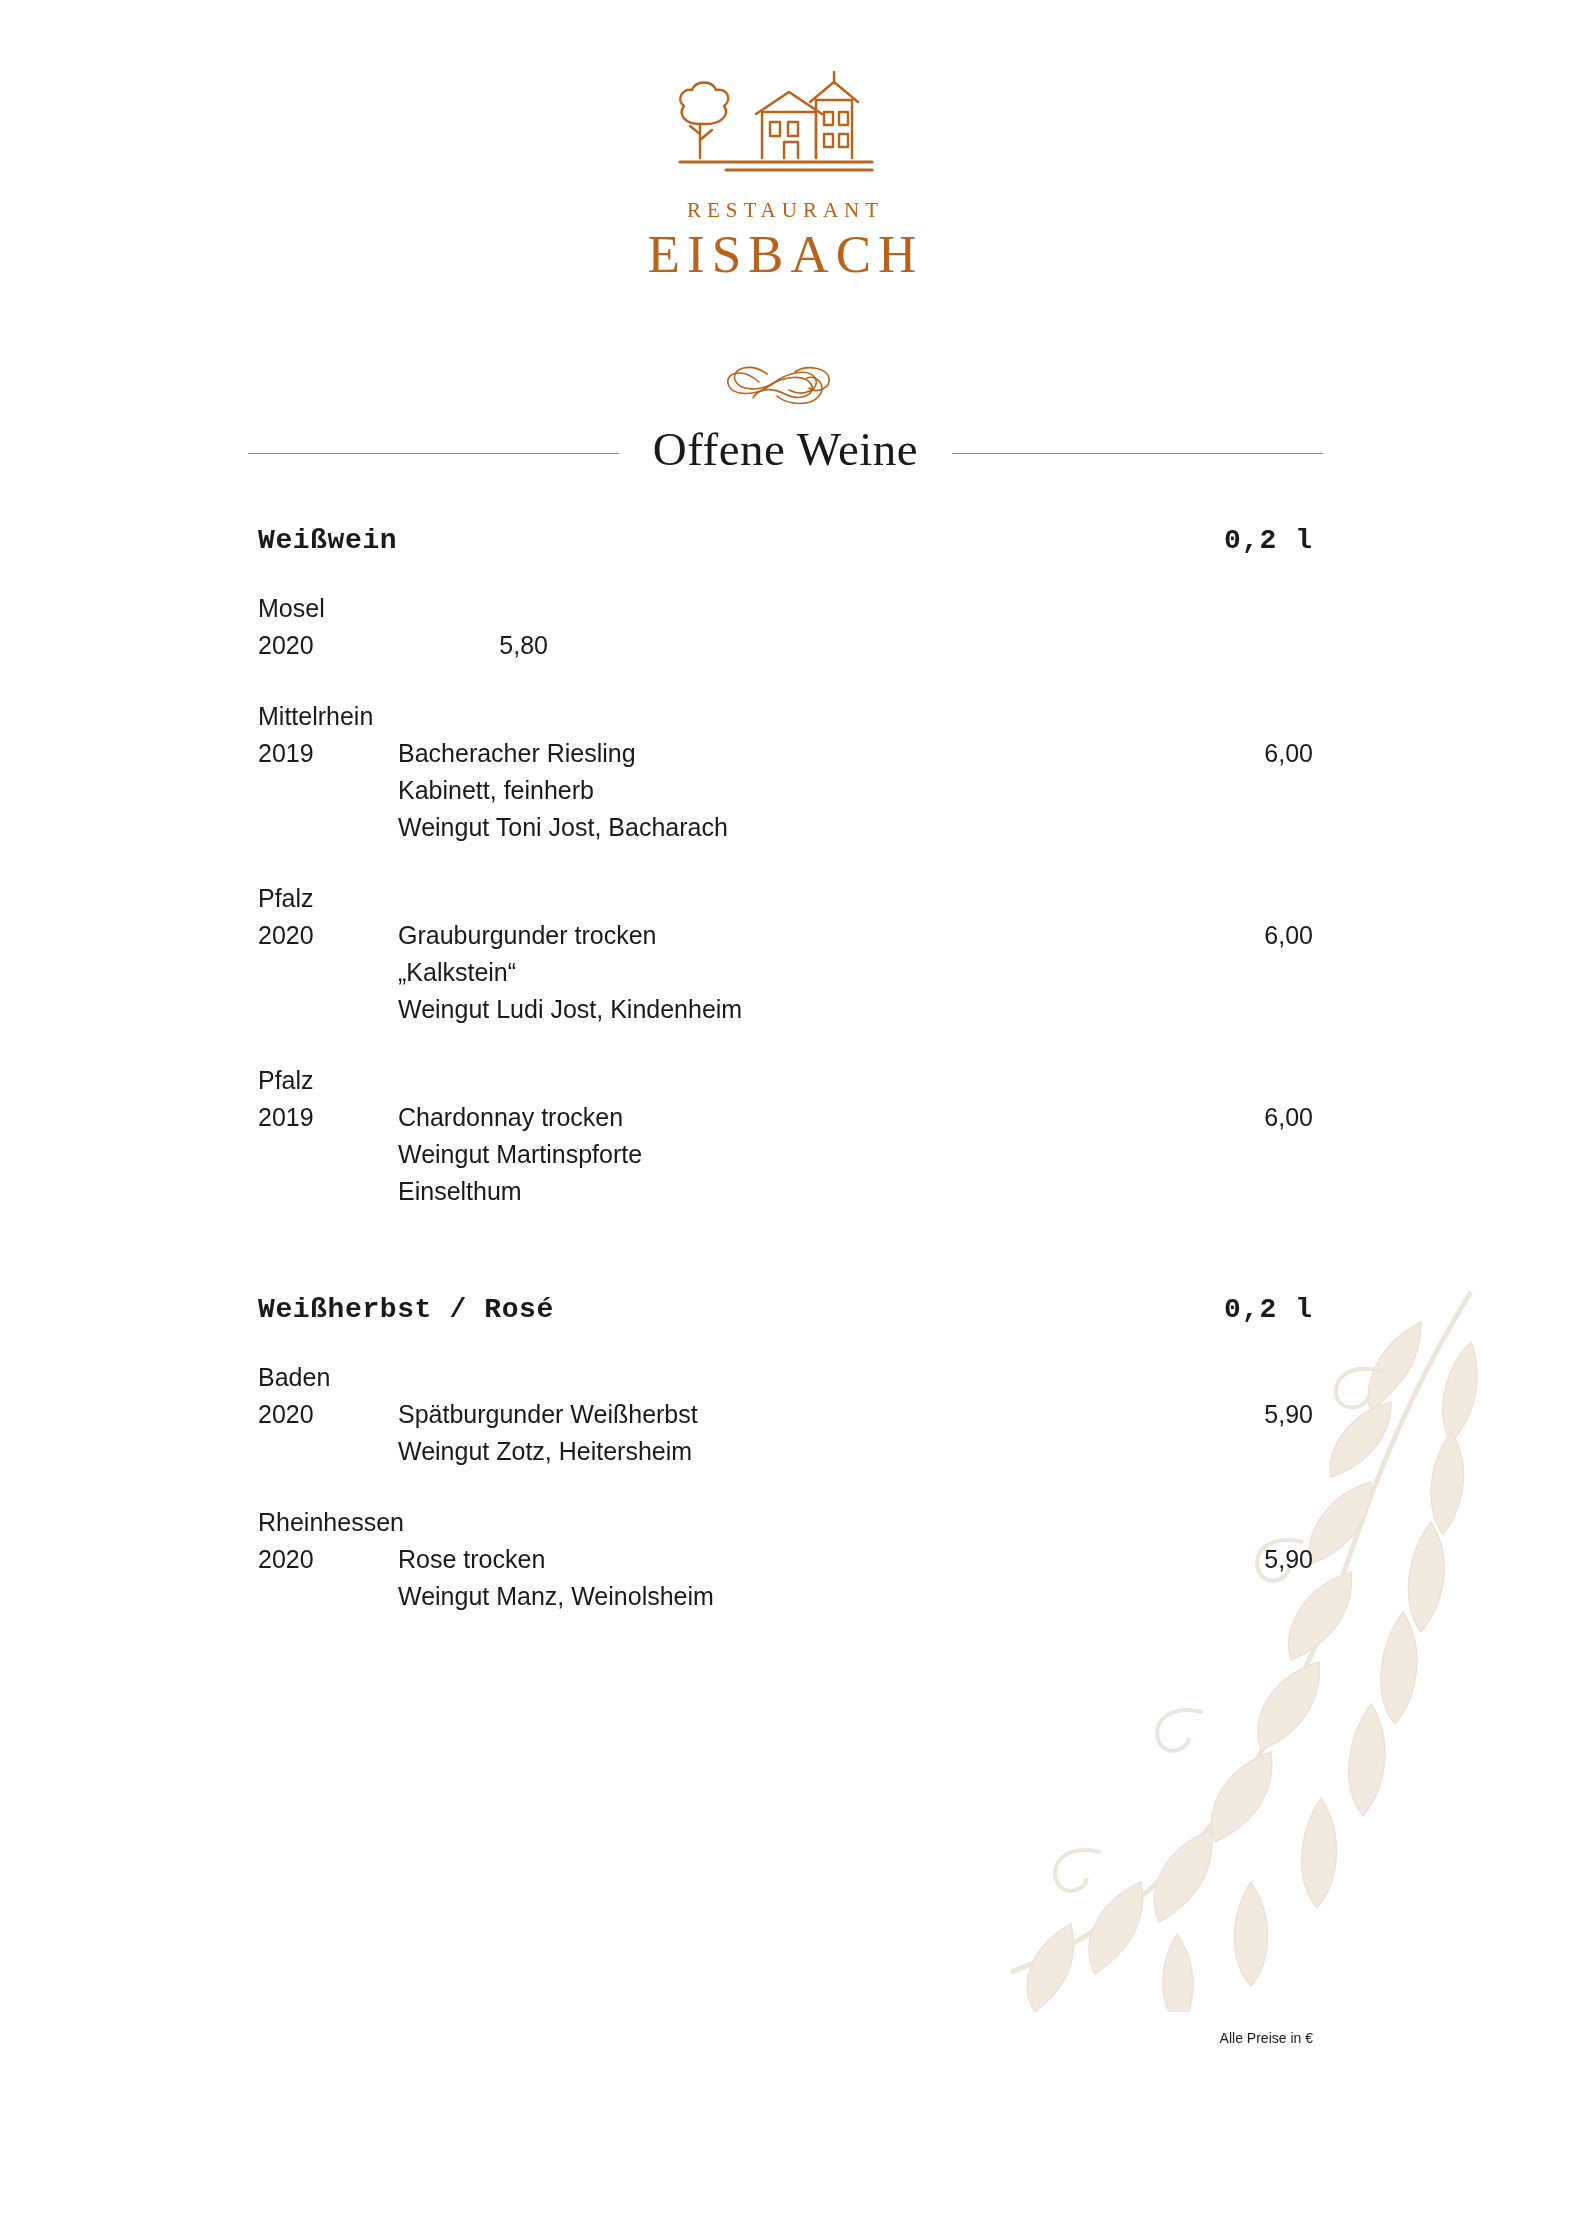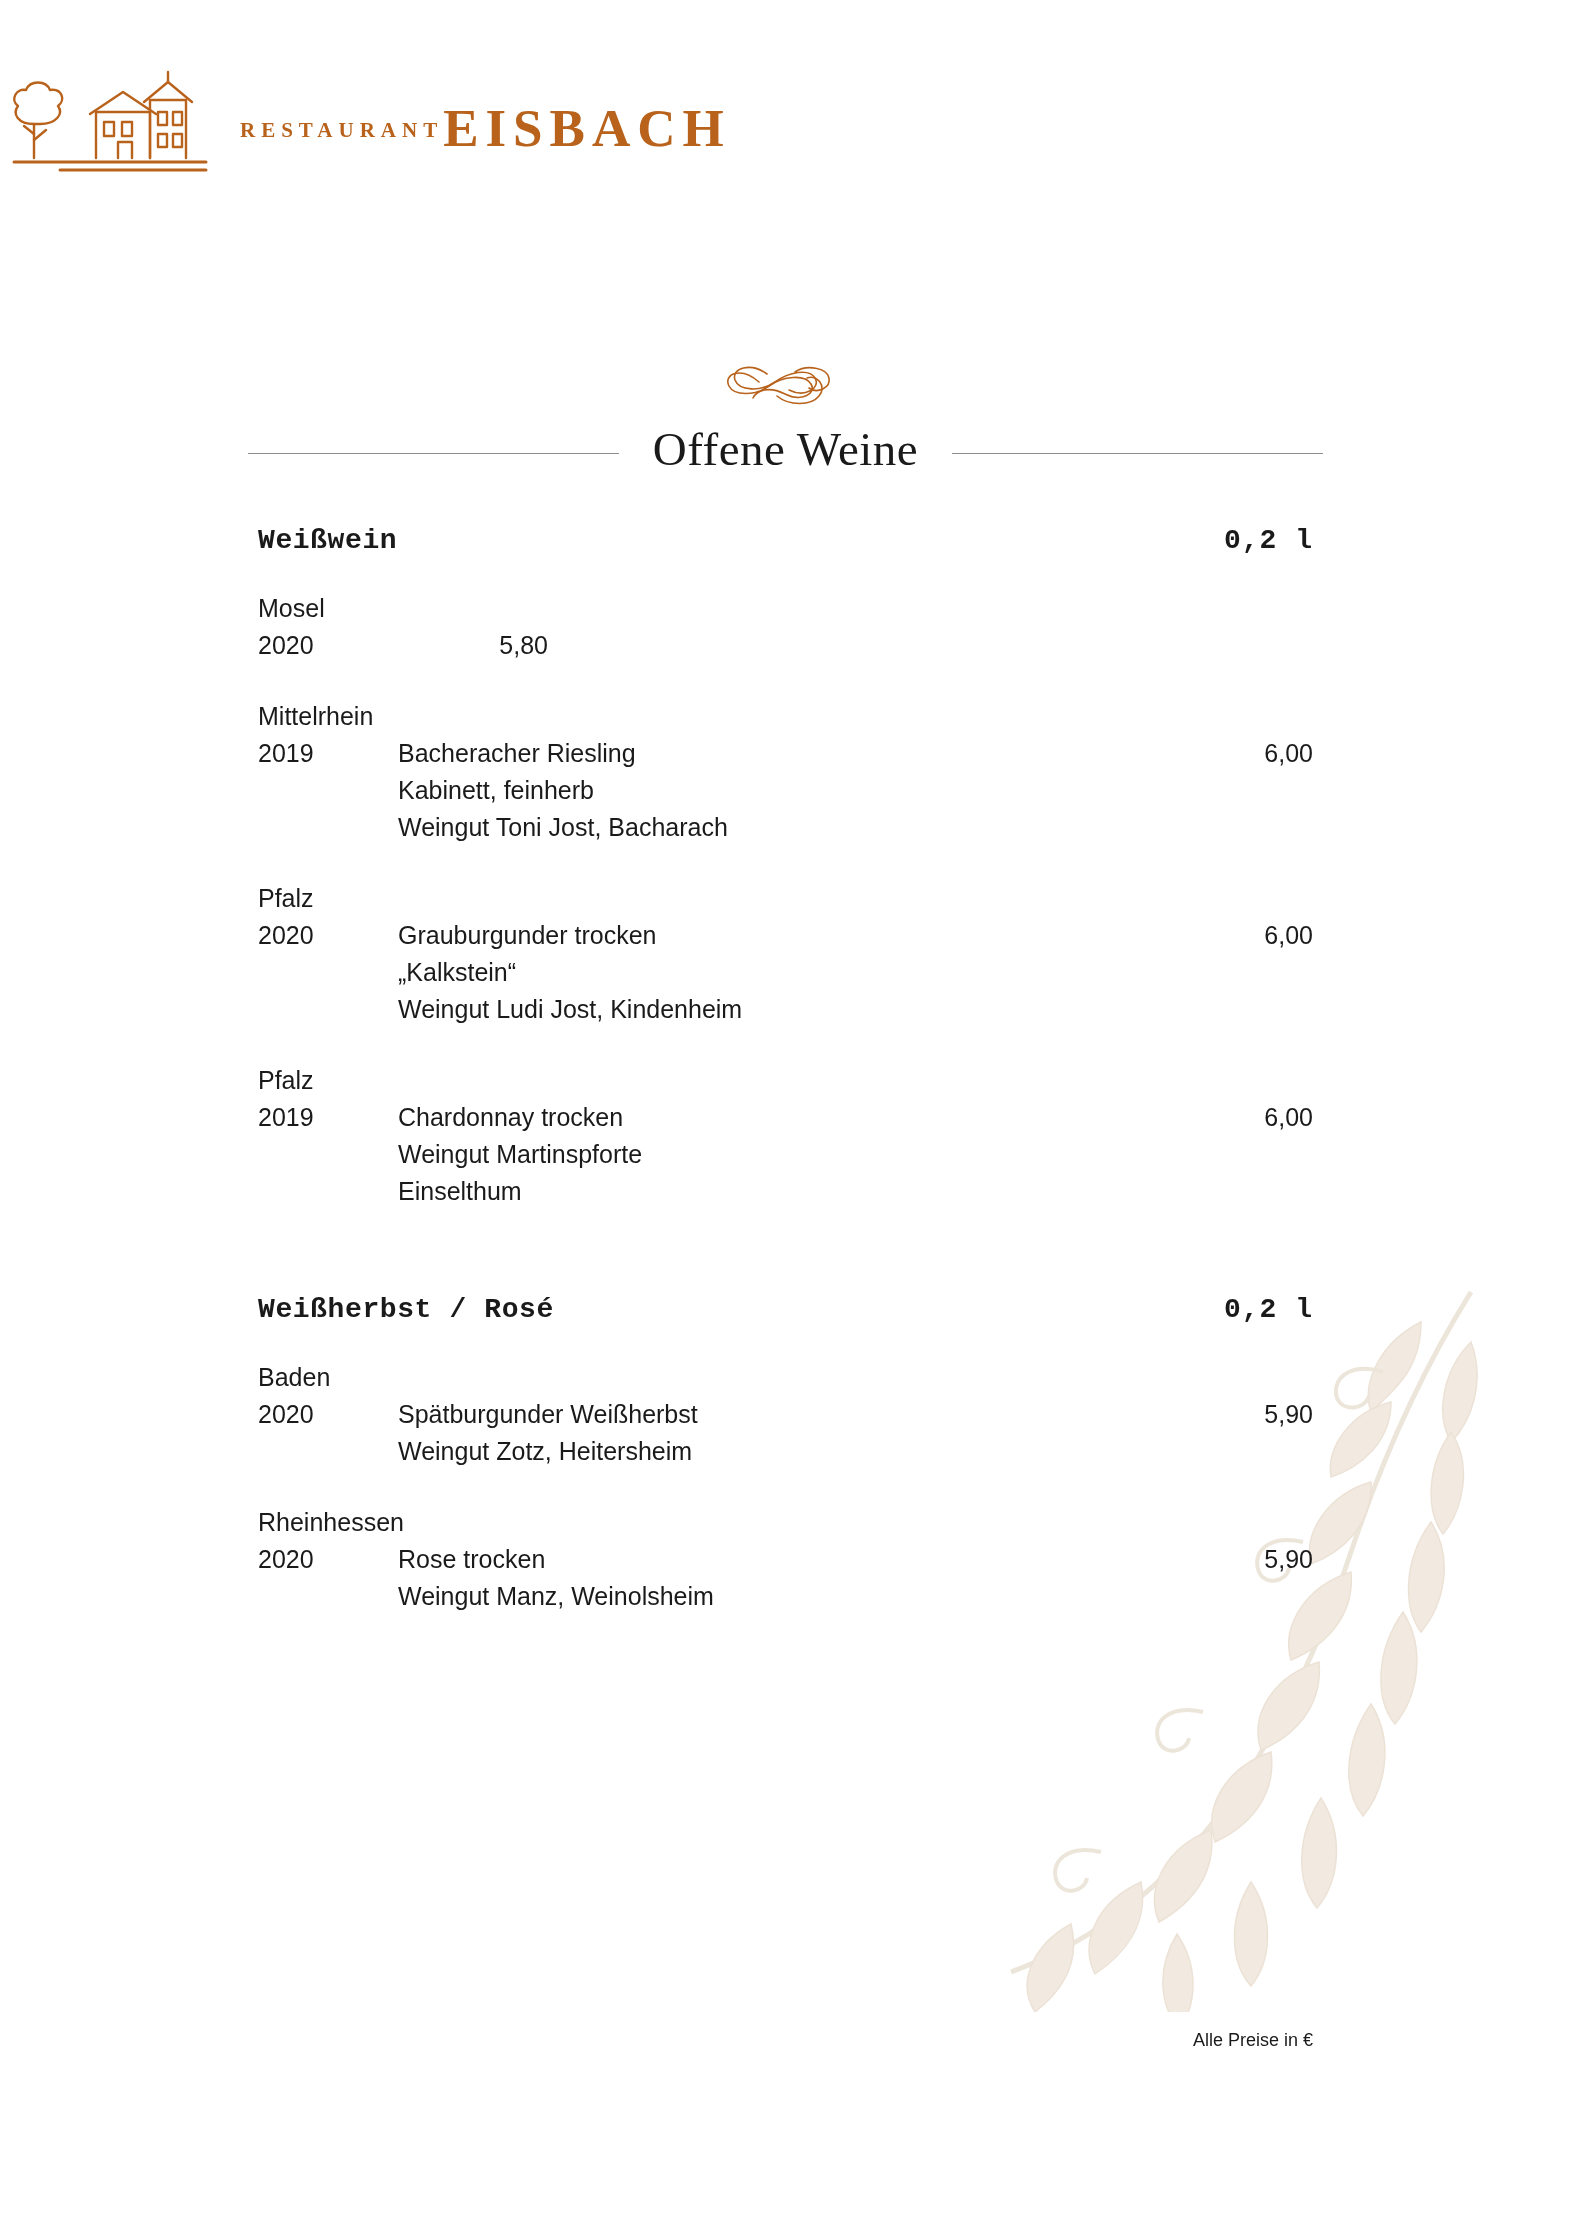--- a/index.html
+++ b/index.html
@@ -16,23 +16,22 @@
     overflow: hidden;
   }
 
   
   .logo-block {
     position: absolute;
     left: 0;
     right: 0;
     top: 62px;
     display: flex;
-    flex-direction: row;
+    flex-direction: column;
     align-items: center;
-    font-weight: bold;
   }
   .logo-mark {
     width: 240px;
     height: 130px;
   }
   .logo-restaurant {
     margin-top: 6px;
     font-family: "Liberation Serif", serif;
     font-size: 21px;
     letter-spacing: 6px;
@@ -140,21 +139,21 @@
     line-height: 37px;
   }
 
   .group-spacer { height: 50px; }
 
   
   .footer-note {
     position: absolute;
     right: 258px;
     top: 2030px;
-    font-size: 18px;
+    font-size: 14px;
     color: #1a1a1a;
   }
 
   
   .floral {
     position: absolute;
     right: 60px;
     bottom: 210px;
     width: 560px;
     height: 760px;

